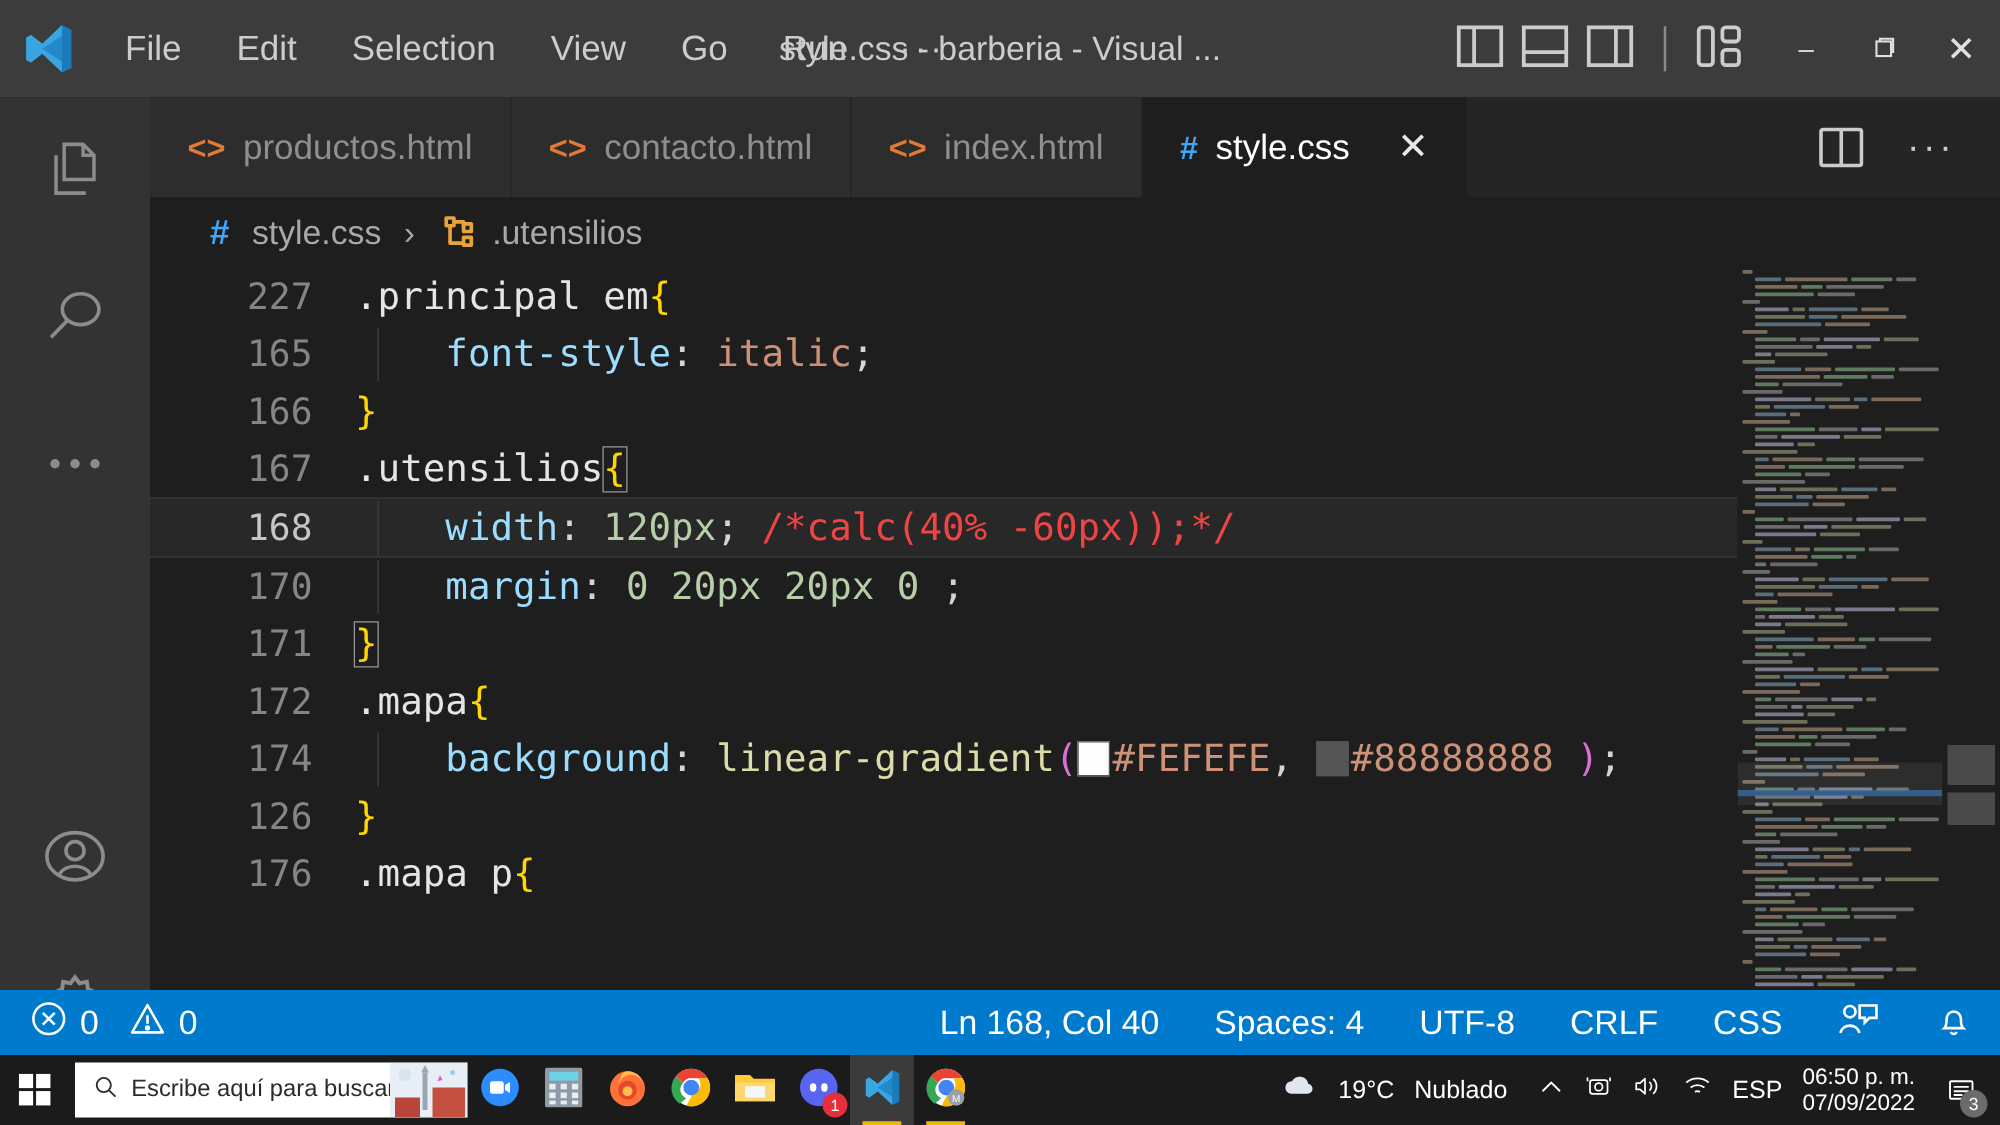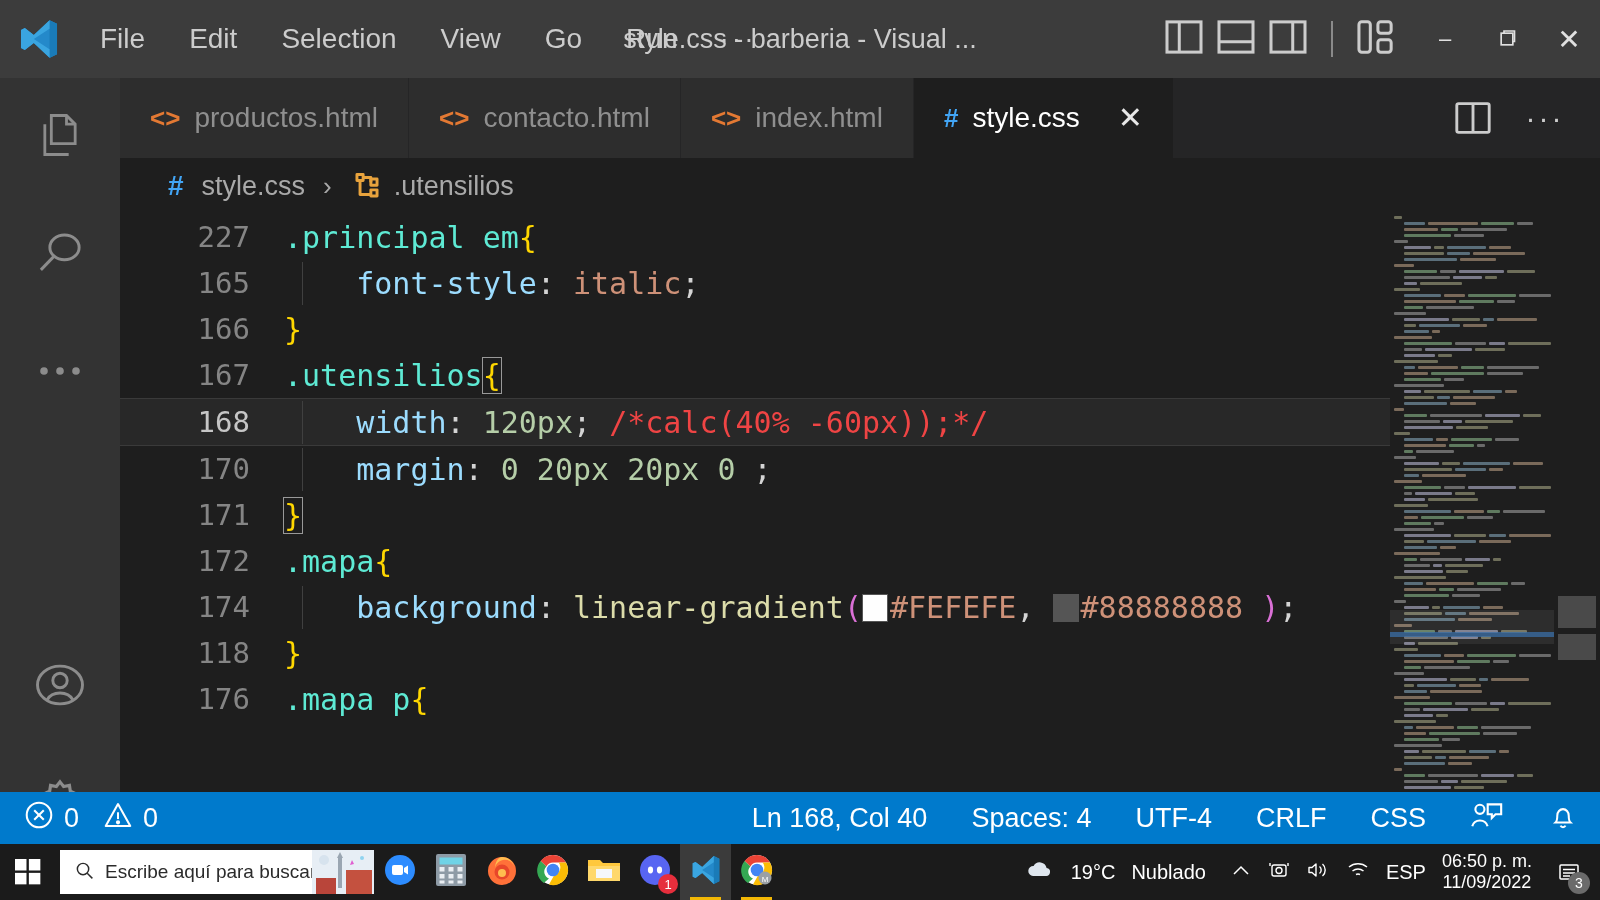--- a/index.html
+++ b/index.html
@@ -85,21 +85,21 @@
   .ln{
     width:130px;text-align:right;padding-right:34px;color:#858585;
     font-family:"DejaVu Sans Mono", monospace;font-size:29px;flex:none;
   }
   .line.cur .ln{color:#c6c6c6;}
   .code-txt{flex:1;position:relative;}
   .ind{
     position:absolute;top:-4px;bottom:-4px;width:1px;background:#404040;
   }
   
-  .sel{color:#5eead4;text-align:right;}
+  .sel{color:#e5e5e5;text-align:right;}
   .prop{color:#9cdcfe;}
   .val{color:#ce9178;}
   .num{color:#b5cea8;}
   .punc{color:#d4d4d4;}
   .brace{color:#ffd700;}
   .brace2{color:#da70d6;}
   .cmt{color:#ef4444;}
   .fn{color:#dcdcaa;}
   .cursorbox{display:inline-block;border:1px solid #999;margin:0 -1px;}
   .swatch{
@@ -322,21 +322,21 @@
     <div class="code" id="code-lines">
         <div class="line"><div class="ln">227</div><div class="code-txt"><span class="sel">.principal em</span><span class="brace">{</span></div></div>
         <div class="line"><div class="ln">165</div><div class="code-txt"><span class="ind" style="left: 18px;"></span><span class="punc">    </span><span class="prop">font-style</span><span class="punc">: </span><span class="val">italic</span><span class="punc">;</span></div></div>
         <div class="line"><div class="ln">166</div><div class="code-txt"><span class="brace">}</span></div></div>
         <div class="line"><div class="ln">167</div><div class="code-txt"><span class="sel">.utensilios</span><span class="brace cursorbox">{</span></div></div>
         <div class="line cur"><div class="ln">168</div><div class="code-txt"><span class="ind" style="left: 18px;"></span><span class="punc">    </span><span class="prop">width</span><span class="punc">: </span><span class="num">120px</span><span class="punc">;</span><span class="punc"> </span><span class="cmt">/*calc(40% -60px));*/</span></div></div>
         <div class="line"><div class="ln">170</div><div class="code-txt"><span class="ind" style="left: 18px;"></span><span class="punc">    </span><span class="prop">margin</span><span class="punc">: </span><span class="num">0 20px 20px 0</span><span class="punc"> ;</span></div></div>
         <div class="line"><div class="ln">171</div><div class="code-txt"><span class="brace cursorbox">}</span></div></div>
         <div class="line"><div class="ln">172</div><div class="code-txt"><span class="sel">.mapa</span><span class="brace">{</span></div></div>
         <div class="line"><div class="ln">174</div><div class="code-txt"><span class="ind" style="left: 18px;"></span><span class="punc">    </span><span class="prop">background</span><span class="punc">: </span><span class="fn">linear-gradient</span><span class="brace2">(</span><span class="swatch" style="background: rgb(254, 254, 254);"></span><span class="val">#FEFEFE</span><span class="punc">, </span><span class="swatch" style="background: rgb(85, 85, 85);"></span><span class="val">#88888888</span><span class="punc"> </span><span class="brace2">)</span><span class="punc">;</span></div></div>
-        <div class="line"><div class="ln">118</div><div class="code-txt"><span class="brace">}</span></div></div>
+        <div class="line"><div class="ln">126</div><div class="code-txt"><span class="brace">}</span></div></div>
         <div class="line"><div class="ln">176</div><div class="code-txt"><span class="sel">.mapa p</span><span class="brace">{</span></div></div>
       </div>
 
     <div class="minimap" id="minimap">
         <div class="mm-line" style="padding-left: 4px;">
           <span class="mm-seg" style="width: 8px; background: rgb(110, 110, 90);"></span>
         </div>
         <div class="mm-line" style="padding-left: 14px;">
           <span class="mm-seg" style="width: 21px; background: rgb(90, 110, 122);"></span>
           <span class="mm-seg" style="width: 50px; background: rgb(122, 106, 90);"></span>
@@ -793,21 +793,21 @@
               <line x1="11" y1="9" x2="11" y2="14"></line>
               <circle cx="11" cy="16.4" r="0.8" fill="#fff"></circle>
             </svg>
         </span>
         <span>0</span>
       </div>
     </div>
     <div class="sb-right">
       <div class="sb-item">Ln 168, Col 40</div>
       <div class="sb-item">Spaces: 4</div>
-      <div class="sb-item">UTF-4</div>
+      <div class="sb-item">UTF-8</div>
       <div class="sb-item">CRLF</div>
       <div class="sb-item">CSS</div>
       <div class="sb-item">
         <span>
           <svg width="34" height="32" viewBox="0 0 24 22" fill="none" stroke="#ffffff" stroke-width="1.5">
             <circle cx="7" cy="7" r="3.2"></circle>
               <path d="M1.6 19a5.6 5.6 0 0 1 10.8 0"></path>
             <path d="M12.5 3.5h9.5v7h-4l-2.6 2.6V10.5h-2.9z"></path>
           </svg>
         </span>
@@ -976,21 +976,21 @@
       <span>
         <svg width="24" height="20" viewBox="0 0 24 20" fill="none" stroke="#ffffff" stroke-width="1.5">
             <path d="M3 7a14 14 0 0 1 18 0"></path>
             <path d="M6.5 11a9 9 0 0 1 11 0"></path>
             <path d="M10 14.5a4 4 0 0 1 4 0"></path>
           </svg>
       </span>
       <span>ESP</span>
       <span class="clock">
         <div>06:50 p. m.</div>
-        <div>11/09/2022</div>
+        <div>07/09/2022</div>
       </span>
       <span class="notif">
         <svg width="28" height="24" viewBox="0 0 28 24" fill="none" stroke="#ffffff" stroke-width="1.5">
             <rect x="5" y="5" width="18" height="14" rx="1"></rect>
             <line x1="8" y1="9.5" x2="20" y2="9.5"></line>
             <line x1="8" y1="13" x2="20" y2="13"></line>
             <line x1="8" y1="16" x2="15" y2="16"></line>
           </svg>
         <span class="badge">3</span>
       </span>

